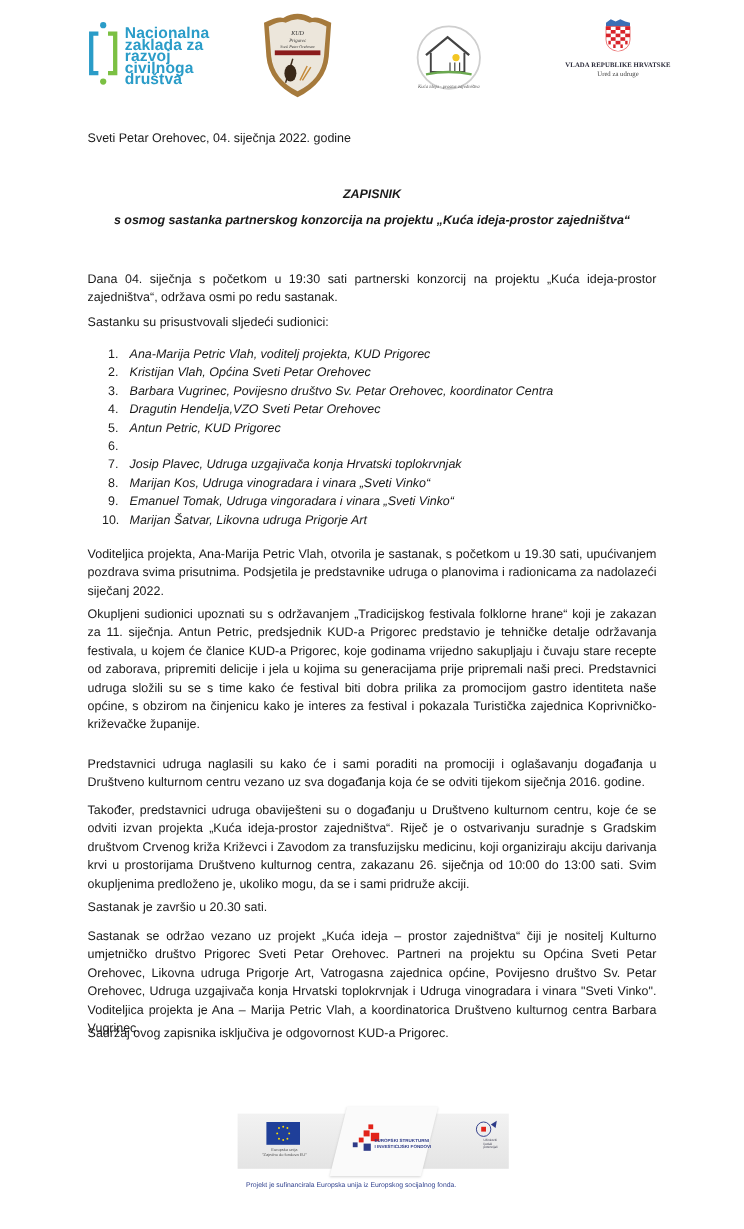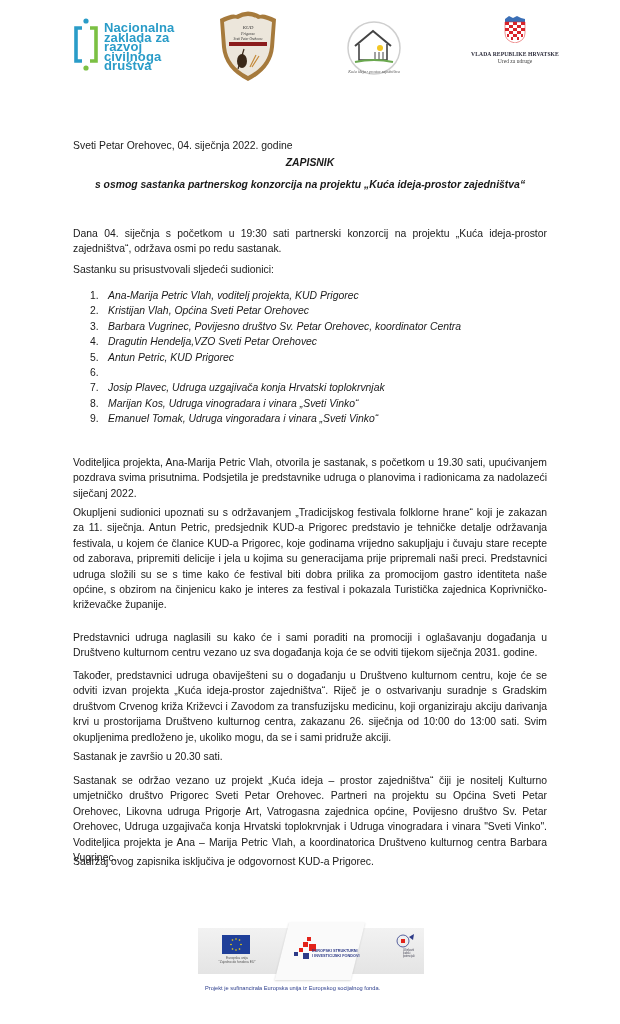--- a/index.html
+++ b/index.html
@@ -110,21 +110,21 @@
         <rect x="9" y="19" width="4" height="3"></rect>
         <rect x="17" y="19" width="2" height="3"></rect>
       <rect x="7" y="22" width="2" height="3"></rect>
         <rect x="13" y="22" width="2" height="3"></rect>
     </g>
   </svg>
   <div class="vlada-title">VLADA REPUBLIKE HRVATSKE</div>
   <div class="vlada-sub">Ured za udruge</div>
 </div>
 
-<div class="doc" style="top:108px;margin-top:30px;">Sveti Petar Orehovec, 04. siječnja 2022. godine</div>
+<div class="doc" style="top:108px;">Sveti Petar Orehovec, 04. siječnja 2022. godine</div>
 
 <div class="doc center bold" style="top:155px;">ZAPISNIK</div>
 <div class="doc center bold" style="top:177px; left:60px; width:500px;">s osmog sastanka partnerskog konzorcija na projektu „Kuća ideja-prostor zajedništva“</div>
 
 <div class="doc justify-last" style="top:226px;">Dana 04. siječnja s početkom u 19:30 sati partnerski konzorcij na projektu „Kuća ideja-prostor zajedništva“, održava osmi po redu sastanak.</div>
 
 <div class="doc" style="top:262px;">Sastanku su prisustvovali sljedeći sudionici:</div>
 
 <div class="doc" style="top:288px;">
   <ol class="participants">
@@ -156,26 +156,30 @@
         <span class="txt">Josip Plavec, Udruga uzgajivača konja Hrvatski toplokrvnjak</span>
       </li>
     <li>
         <span class="num">8.</span>
         <span class="txt">Marijan Kos, Udruga vinogradara i vinara „Sveti Vinko“</span>
       </li>
     <li>
         <span class="num">9.</span>
         <span class="txt">Emanuel Tomak, Udruga vingoradara i vinara „Sveti Vinko“</span>
       </li>
+    <li>
+        <span class="num" style="padding-left:12px;width:23px;">10.</span>
+        <span class="txt">Marijan Šatvar, Likovna udruga Prigorje Art</span>
+      </li>
   </ol>
 </div>
 
 <div class="doc justify-last" style="top:455px;">Voditeljica projekta, Ana-Marija Petric Vlah, otvorila je sastanak, s početkom u 19.30 sati, upućivanjem pozdrava svima prisutnima. Podsjetila je predstavnike udruga o planovima i radionicama za nadolazeći siječanj 2022.</div>
 <div class="doc justify-last" style="top:505px;">Okupljeni sudionici upoznati su s održavanjem „Tradicijskog festivala folklorne hrane“ koji je zakazan za 11. siječnja. Antun Petric, predsjednik KUD-a Prigorec predstavio je tehničke detalje održavanja festivala, u  kojem će članice KUD-a Prigorec, koje godinama vrijedno sakupljaju i čuvaju stare recepte od zaborava, pripremiti delicije i jela u kojima su generacijama prije pripremali naši preci. Predstavnici udruga složili su se s time kako će festival biti dobra prilika za promocijom gastro identiteta naše općine, s obzirom na činjenicu kako je interes za festival i pokazala Turistička zajednica Koprivničko-križevačke županije.</div>
-<div class="doc justify-last" style="top:630px;">Predstavnici udruga naglasili su kako će i sami poraditi na promociji i oglašavanju događanja u Društveno kulturnom centru vezano uz sva događanja koja će se odviti tijekom siječnja 2031. godine.</div>
+<div class="doc justify-last" style="top:630px;">Predstavnici udruga naglasili su kako će i sami poraditi na promociji i oglašavanju događanja u Društveno kulturnom centru vezano uz sva događanja koja će se odviti tijekom siječnja 2016. godine.</div>
 <div class="doc justify-last" style="top:668px;">Također, predstavnici udruga obaviješteni su o događanju u Društveno kulturnom centru, koje će se odviti izvan projekta „Kuća ideja-prostor zajedništva“. Riječ je o ostvarivanju suradnje s Gradskim društvom Crvenog križa Križevci i Zavodom za transfuzijsku medicinu, koji organiziraju akciju darivanja krvi u prostorijama Društveno kulturnog centra, zakazanu 26. siječnja od 10:00 do 13:00 sati. Svim okupljenima predloženo je, ukoliko mogu, da se i sami pridruže akciji.</div>
 <div class="doc" style="top:749px;">Sastanak je završio u 20.30 sati.</div>
 <div class="doc justify-last" style="top:773px;">Sastanak se održao vezano uz projekt „Kuća ideja – prostor zajedništva“ čiji je nositelj Kulturno umjetničko društvo Prigorec Sveti Petar Orehovec. Partneri na projektu su Općina Sveti Petar Orehovec, Likovna udruga Prigorje Art, Vatrogasna zajednica općine, Povijesno društvo Sv. Petar Orehovec, Udruga uzgajivača konja Hrvatski toplokrvnjak i Udruga vinogradara i vinara "Sveti Vinko". Voditeljica projekta je Ana – Marija Petric Vlah, a koordinatorica Društveno kulturnog centra Barbara Vugrinec.</div>
 <div class="doc" style="top:854px;">Sadržaj ovog zapisnika isključiva je odgovornost KUD-a Prigorec.</div>
 
 <div class="abs banner">
   <div class="banner-bg"></div>
   <div class="banner-white"></div>
   <div class="eu-flag">
     <svg viewBox="0 0 28 19" width="28" height="19">

